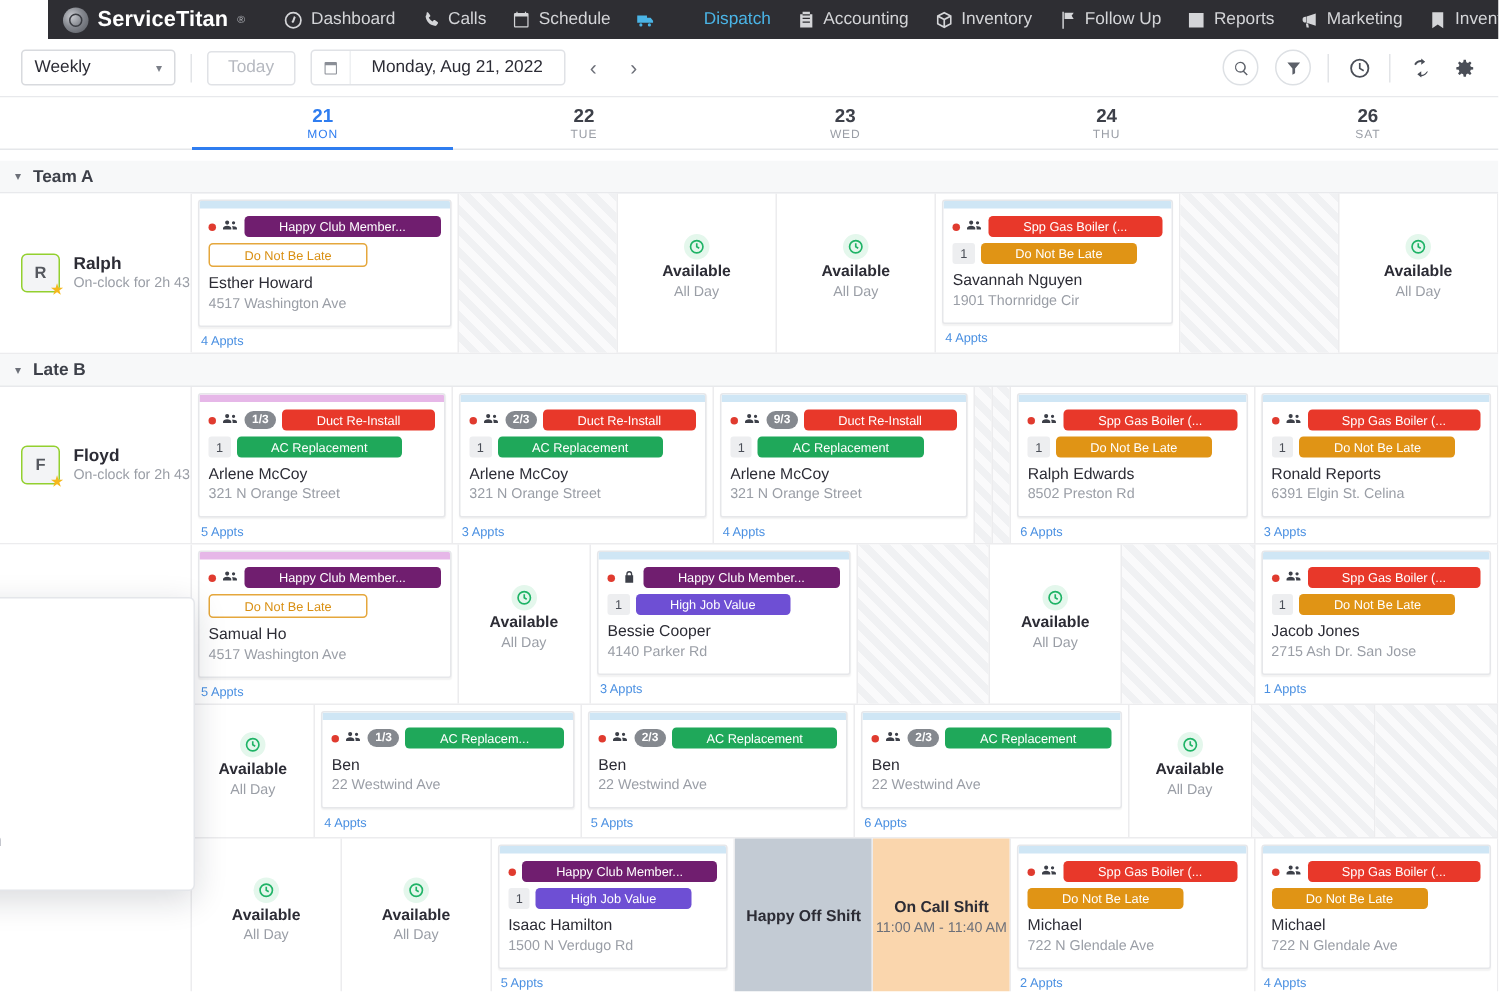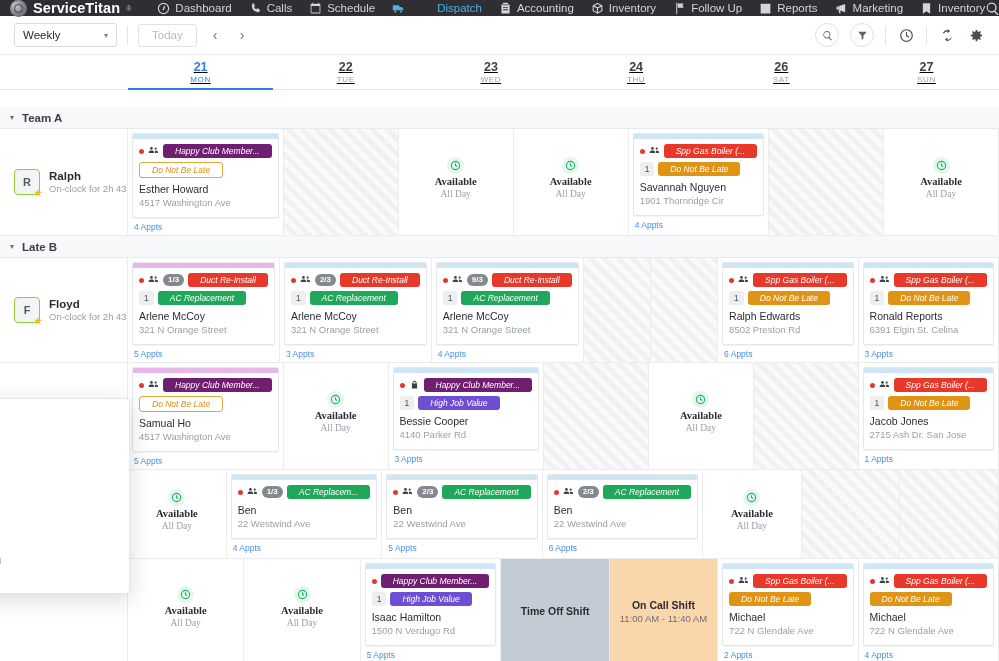--- a/index.html
+++ b/index.html
@@ -5,22 +5,22 @@
   * { box-sizing: border-box; margin: 0; padding: 0; }
   html, body {
     width: 999px; height: 661px;
     font-family: "Liberation Sans", sans-serif;
     background: #ffffff; overflow: hidden;
   }
   body { position: relative; }
 
   
   .navbar {
-    height: 16px; background: #2e2e33; display: flex; align-items: center;
-    padding: 0 10px; color: #d4d5d8; font-size: 11.5px; white-space: nowrap;
+    height: 26px; background: #2e2e33; display: flex; align-items: center;
+    padding: 0 10px; color: #d4d5d8; font-size: 11.5px; white-space: nowrap; margin-left: 32px;
   }
   .brand { display: flex; align-items: center; gap: 6px; margin-right: 26px; }
   .brand-logo { width: 17px; height: 17px; border-radius: 50%;
     background: radial-gradient(circle at 35% 35%, #c9cbd0 0%, #85888f 45%, #55585f 100%);
     position: relative; flex: none; }
   .brand-logo::after { content: ""; position: absolute; inset: 4px;
     border-radius: 50%; border: 1.5px solid #3a3c42; }
   .brand-name { font-size: 14.5px; font-weight: bold; color: #fff; letter-spacing: .1px; }
   .brand-tm { font-size: 7px; vertical-align: super; color: #b9bbc0; }
 
@@ -64,21 +64,21 @@
 
   .tb-right { margin-left: auto; display: flex; align-items: center; gap: 11px; }
   .round-btn { width: 24px; height: 24px; border-radius: 50%; border: 1px solid #dde0e4;
     display:flex; align-items:center; justify-content:center; cursor:pointer; background:#fff; }
   .round-btn svg { width: 11px; height: 11px; fill: #5c6069; }
   .round-btn.filled { background:#fff; }
   .flat-ico { width: 18px; height: 18px; display:flex; align-items:center; justify-content:center; cursor:pointer; }
   .flat-ico svg { width: 15px; height: 15px; fill: #4a4e57; }
 
   
-  .dayhdr { display: flex; height: 35px; background: #fff; border-bottom: 1px solid #e5e7ea; text-decoration: underline; }
+  .dayhdr { display: flex; height: 35px; background: #fff; border-bottom: 1px solid #e5e7ea; }
   .dayhdr-pad { width: 128px; flex: none; }
   .dayhdr-cells { flex: 1; display: flex; }
   .dayhdr-cell { flex: 1; display: flex; flex-direction: column; align-items: center;
     justify-content: center; cursor: pointer; position: relative; }
   .dh-num { font-size: 12.5px; font-weight: bold; color: #3d4049; line-height: 14px; }
   .dh-dow { font-size: 8px; color: #9a9ea6; letter-spacing: .6px; line-height: 11px; }
   .dayhdr-cell.active .dh-num { color: #2f7df0; }
   .dayhdr-cell.active .dh-dow { color: #2f7df0; }
   .dayhdr-cell.active::after { content:""; position:absolute; left:0; right:0; bottom:-1px;
     height: 2px; background: #2f7df0; }
@@ -114,33 +114,33 @@
     box-shadow: 0 1px 1px rgba(0,0,0,.05); overflow: hidden; flex: none;
   }
   .appt-bar { height: 5px; }
   .appt-body { padding: 5px 6px 7px 6px; }
   .appt-tagrow { display: flex; align-items: center; gap: 4px; margin-bottom: 4px; min-height:14px; }
   .dot-red { width: 5px; height: 5px; border-radius: 50%; background: #e03b2f; flex: none; }
   .ppl-ico { width: 11px; height: 10px; flex: none; color: #3d4049; }
   .ppl-ico svg { width: 11px; height: 10px; fill: currentColor; display:block; }
   .cnt-pill { background: #85898f; color: #fff; font-size: 8px; font-weight: bold;
     border-radius: 7px; padding: 1px 5px; line-height: 10px; flex:none; }
-  .tag { font-size: 8.5px; line-height: 12px; padding: 1px 12px; border-radius: 3px;
-    white-space: nowrap; overflow: hidden; text-overflow: clip; max-width: 100%; font-style: italic; }
+  .tag { font-size: 8.5px; line-height: 12px; padding: 1px 23px; border-radius: 3px;
+    white-space: nowrap; overflow: hidden; text-overflow: clip; max-width: 100%; }
   .num-box { background: #edeef0; color: #4a4e57; font-size: 8.5px; line-height: 12px;
     padding: 1px 5px; border-radius: 2px; flex:none; }
   .appt-name { font-size: 10.5px; font-weight: normal; color: #2c2c35; line-height: 14px;
     white-space: nowrap; overflow: hidden; }
   .appt-addr { font-size: 9.5px; color: #9a9ea6; line-height: 14px;
     white-space: nowrap; overflow: hidden; }
   .appt-count { font-size: 8.5px; color: #4a90e2; padding: 4px 2px 3px 2px; }
 
   
   .avail { flex: 1; display:flex; flex-direction:column; align-items:center;
-    justify-content:center; gap: 2px; padding-bottom: 12px; font-family: Liberation Serif, serif; }
+    justify-content:center; gap: 2px; padding-bottom: 12px; }
   .avail-ico { width: 17px; height: 17px; border-radius: 50%; background: #e4f7ec;
     display:flex; align-items:center; justify-content:center; }
   .avail-ico svg { width: 11px; height: 11px; fill: none; stroke: #1fb366; stroke-width: 1.6; }
   .avail-t { font-size: 10.5px; font-weight: bold; color: #2c2c35; }
   .avail-s { font-size: 9.5px; color: #9a9ea6; }
 
   
   .shift { position:absolute; left:0; right:0; top:0; bottom:0;
     display:flex; flex-direction:column; align-items:center; justify-content:center; gap:2px; }
   .shift-t { font-size: 10.5px; font-weight: bold; color: #2c2c35; }
@@ -274,20 +274,28 @@
   </div>
 </div>
 
 <div class="toolbar">
   <div class="select-box">
     <span>Weekly</span>
     <span class="caret">▾</span>
   </div>
   <div class="tb-divider"></div>
   <div class="today-btn">Today</div>
+  <div class="date-box">
+    <span class="date-ico">
+        <svg viewBox="0 0 16 16">
+          <path d="M3 2h10a1 1 0 011 1v10a1 1 0 01-1 1H3a1 1 0 01-1-1V3a1 1 0 011-1zm0 3v8h10V5z"></path>
+        </svg>
+      </span>
+    <span class="date-txt">Monday, Aug 21, 2022</span>
+  </div>
   <div class="nav-arrow">‹</div>
   <div class="nav-arrow">›</div>
 
   <div class="tb-right">
     <div class="round-btn">
         <svg viewBox="0 0 16 16">
           <path d="M7 1.6a5.4 5.4 0 013.9 9.1l3.4 3.4-1 1-3.4-3.4A5.4 5.4 0 117 1.6zm0 1.4a4 4 0 100 8 4 4 0 000-8z"></path>
         </svg>
       </div>
     <div class="round-btn filled">
@@ -331,24 +339,20 @@
         <div class="dh-dow">WED</div>
       </div>
       <div class="dayhdr-cell">
         <div class="dh-num">24</div>
         <div class="dh-dow">THU</div>
       </div>
       <div class="dayhdr-cell">
         <div class="dh-num">26</div>
         <div class="dh-dow">SAT</div>
       </div>
-      <div class="dayhdr-cell">
-        <div class="dh-num">27</div>
-        <div class="dh-dow">SUN</div>
-      </div>
     </div>
 </div>
 
 <div class="board" id="board">
     <div class="team-hdr">
       <span class="team-caret">▾</span>
       <span class="team-name">Team A</span>
     </div>
     <div class="tech-row">
       <div class="tech-cell">
@@ -815,21 +819,21 @@
                 <span class="tag" style="background:#6e4fd4;color:#fff;">High Job Value</span>
               </div>
               <div class="appt-name">Isaac Hamilton</div>
               <div class="appt-addr">1500 N Verdugo Rd</div>
             </div>
           </div>
           <div class="appt-count">5 Appts</div>
         </div>
         <div class="day-cell" style="padding: 0px;">
           <div class="shift" style="background: rgb(195, 203, 212);">
-            <div class="shift-t">Time Off Shift</div>
+            <div class="shift-t">Happy Off Shift</div>
           </div>
         </div>
         <div class="day-cell" style="padding: 0px;">
           <div class="shift" style="background: rgb(250, 214, 173);">
             <div class="shift-t">On Call Shift</div>
             <div class="shift-s">11:00 AM - 11:40 AM</div>
           </div>
         </div>
         <div class="day-cell">
           <div class="appt">

